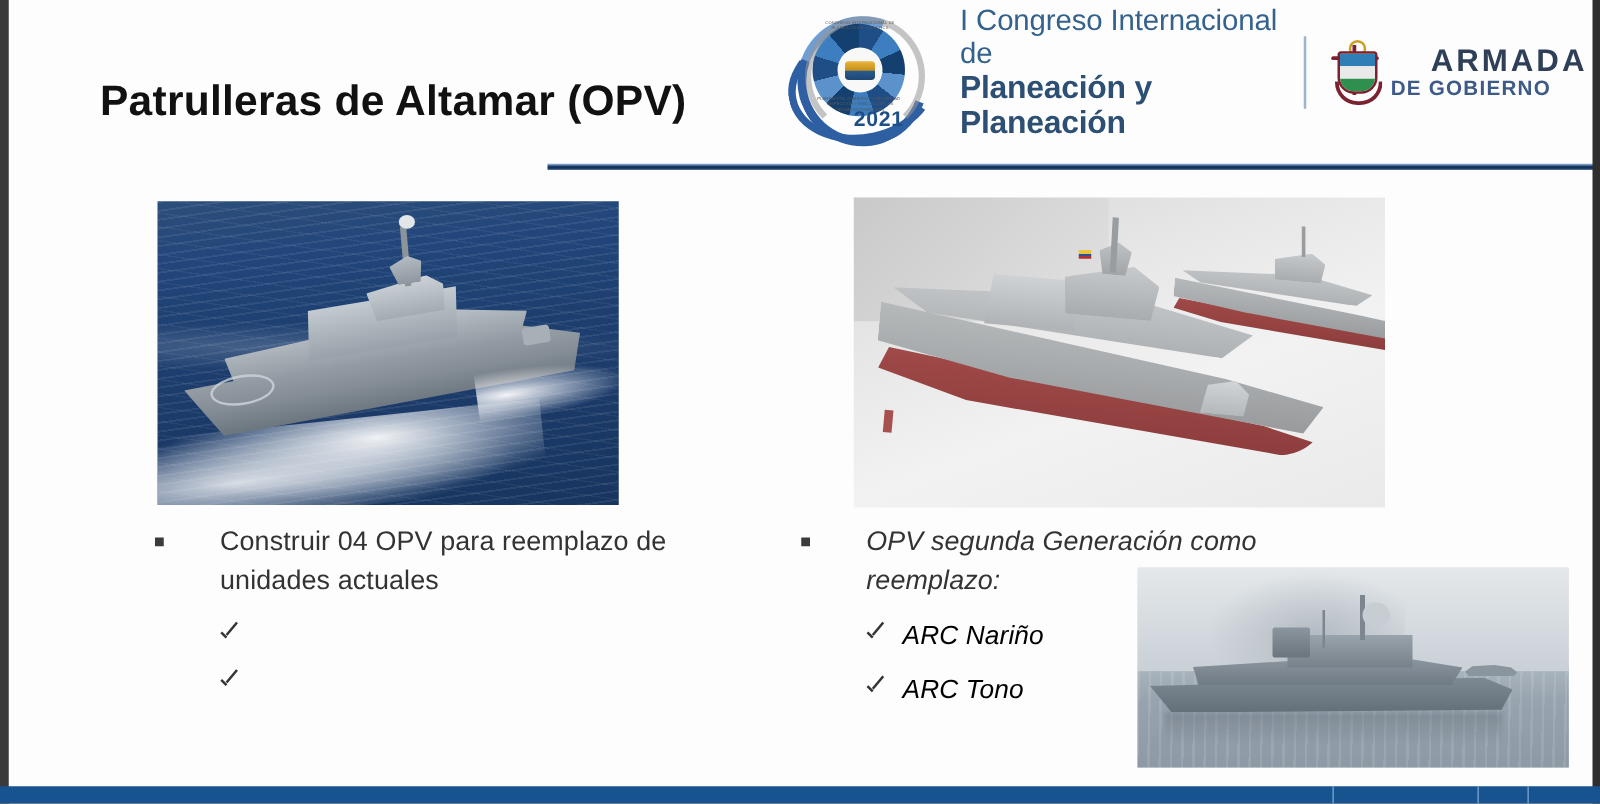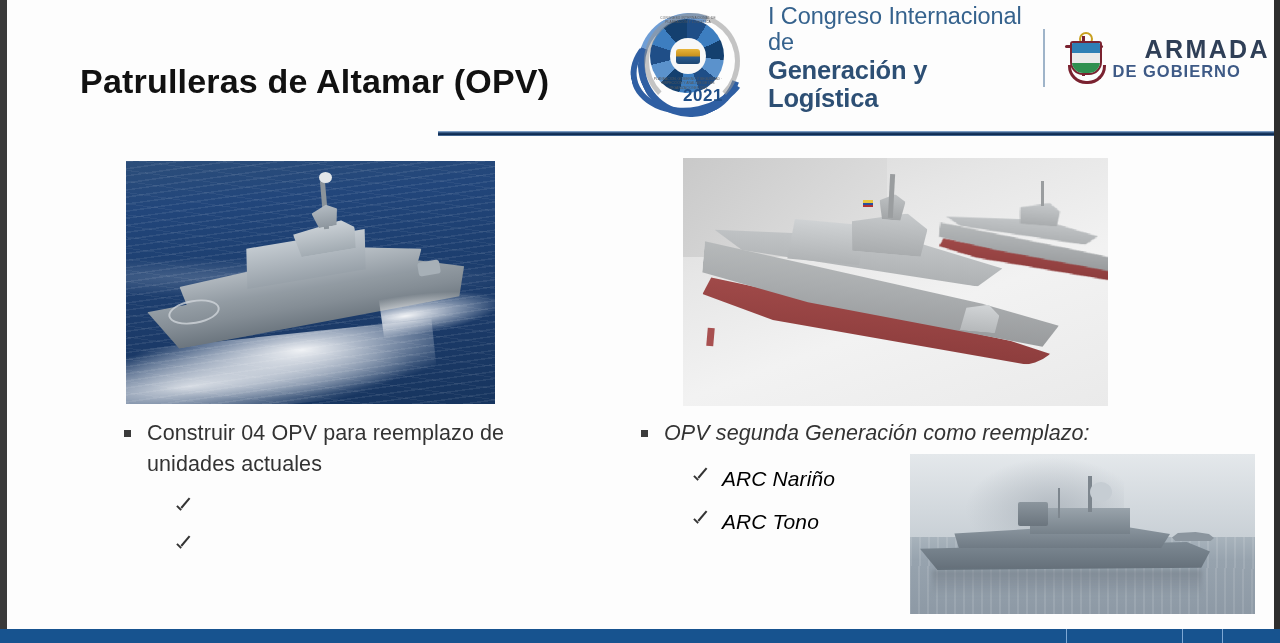--- a/index.html
+++ b/index.html
@@ -446,20 +446,21 @@
   }
 
   
   .col { position: absolute; z-index: 8; }
   #col-left  { left: 124px; top: 418px; width: 420px; }
   #col-right { left: 641px; top: 418px; width: 460px; font-style: italic; }
 
   .bullet-row {
     display: flex; align-items: flex-start;
     margin-bottom: 2px;
+    gap: 29px;
   }
   .bullet-sq {
     flex: 0 0 auto;
     width: 7px; height: 7px; background: #3b3b3b;
     margin: 12px 16px 0 0;
   }
   .bullet-text {
     font-size: 21.5px; color: #333333; line-height: 1.42;
     letter-spacing: .1px;
   }
@@ -503,21 +504,21 @@
       <div class="core">
         <div class="crest"></div>
       </div>
       <div class="micro-top">CONGRESO INTERNACIONAL DE PLANEACIÓN Y LOGÍSTICA</div>
       <div class="micro-bot">PLANEACIÓN, GOBIERNO Y SEGURIDAD · INSPECCIÓN Y ANÁLISIS DE LAS ORGANIZACIONES 2021</div>
       <div class="year">2021</div>
     </div>
 
     <div class="congress-title">
       <div class="l1">I Congreso Internacional de</div>
-      <div class="l2">Generación y Logística</div>
+      <div class="l2">Planeación y Planeación</div>
     </div>
 
     <div class="header-sep"></div>
 
     <div class="armada">
       <div class="armada-mark">
         <div class="anchor-ring"></div>
         <div class="anchor-shank"></div>
         <div class="anchor-stock"></div>
         <div class="anchor-arms"></div>

